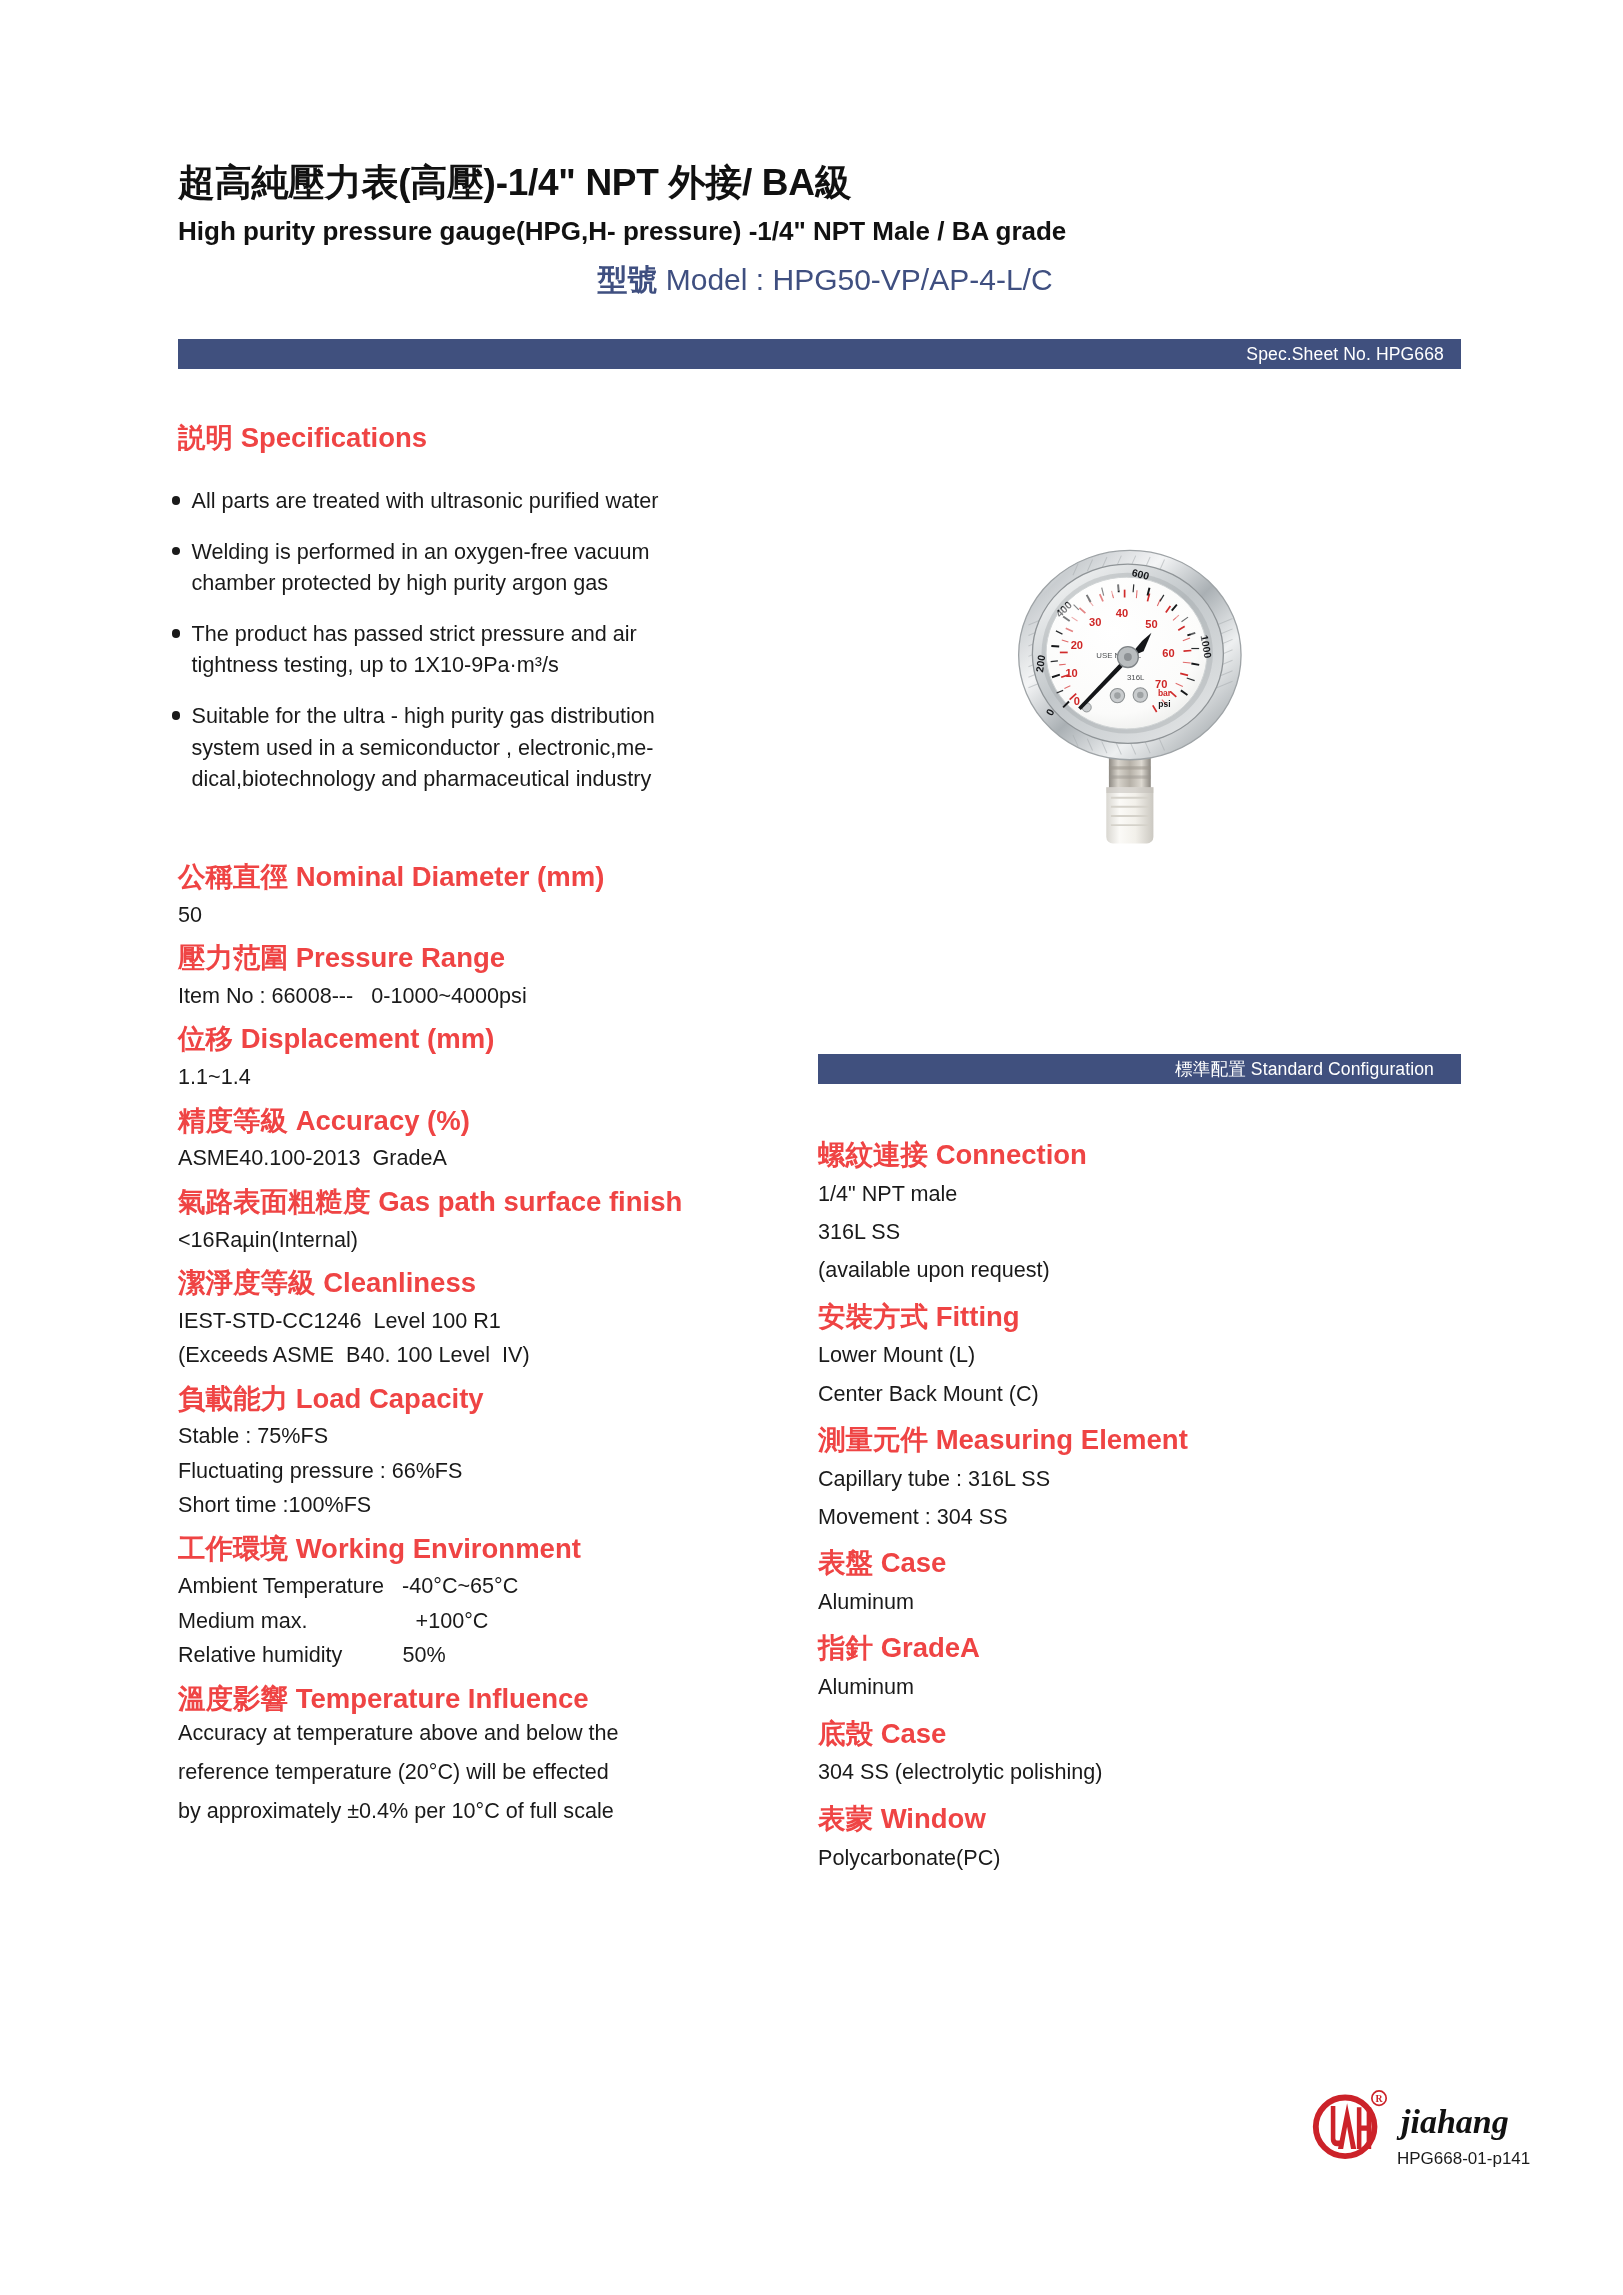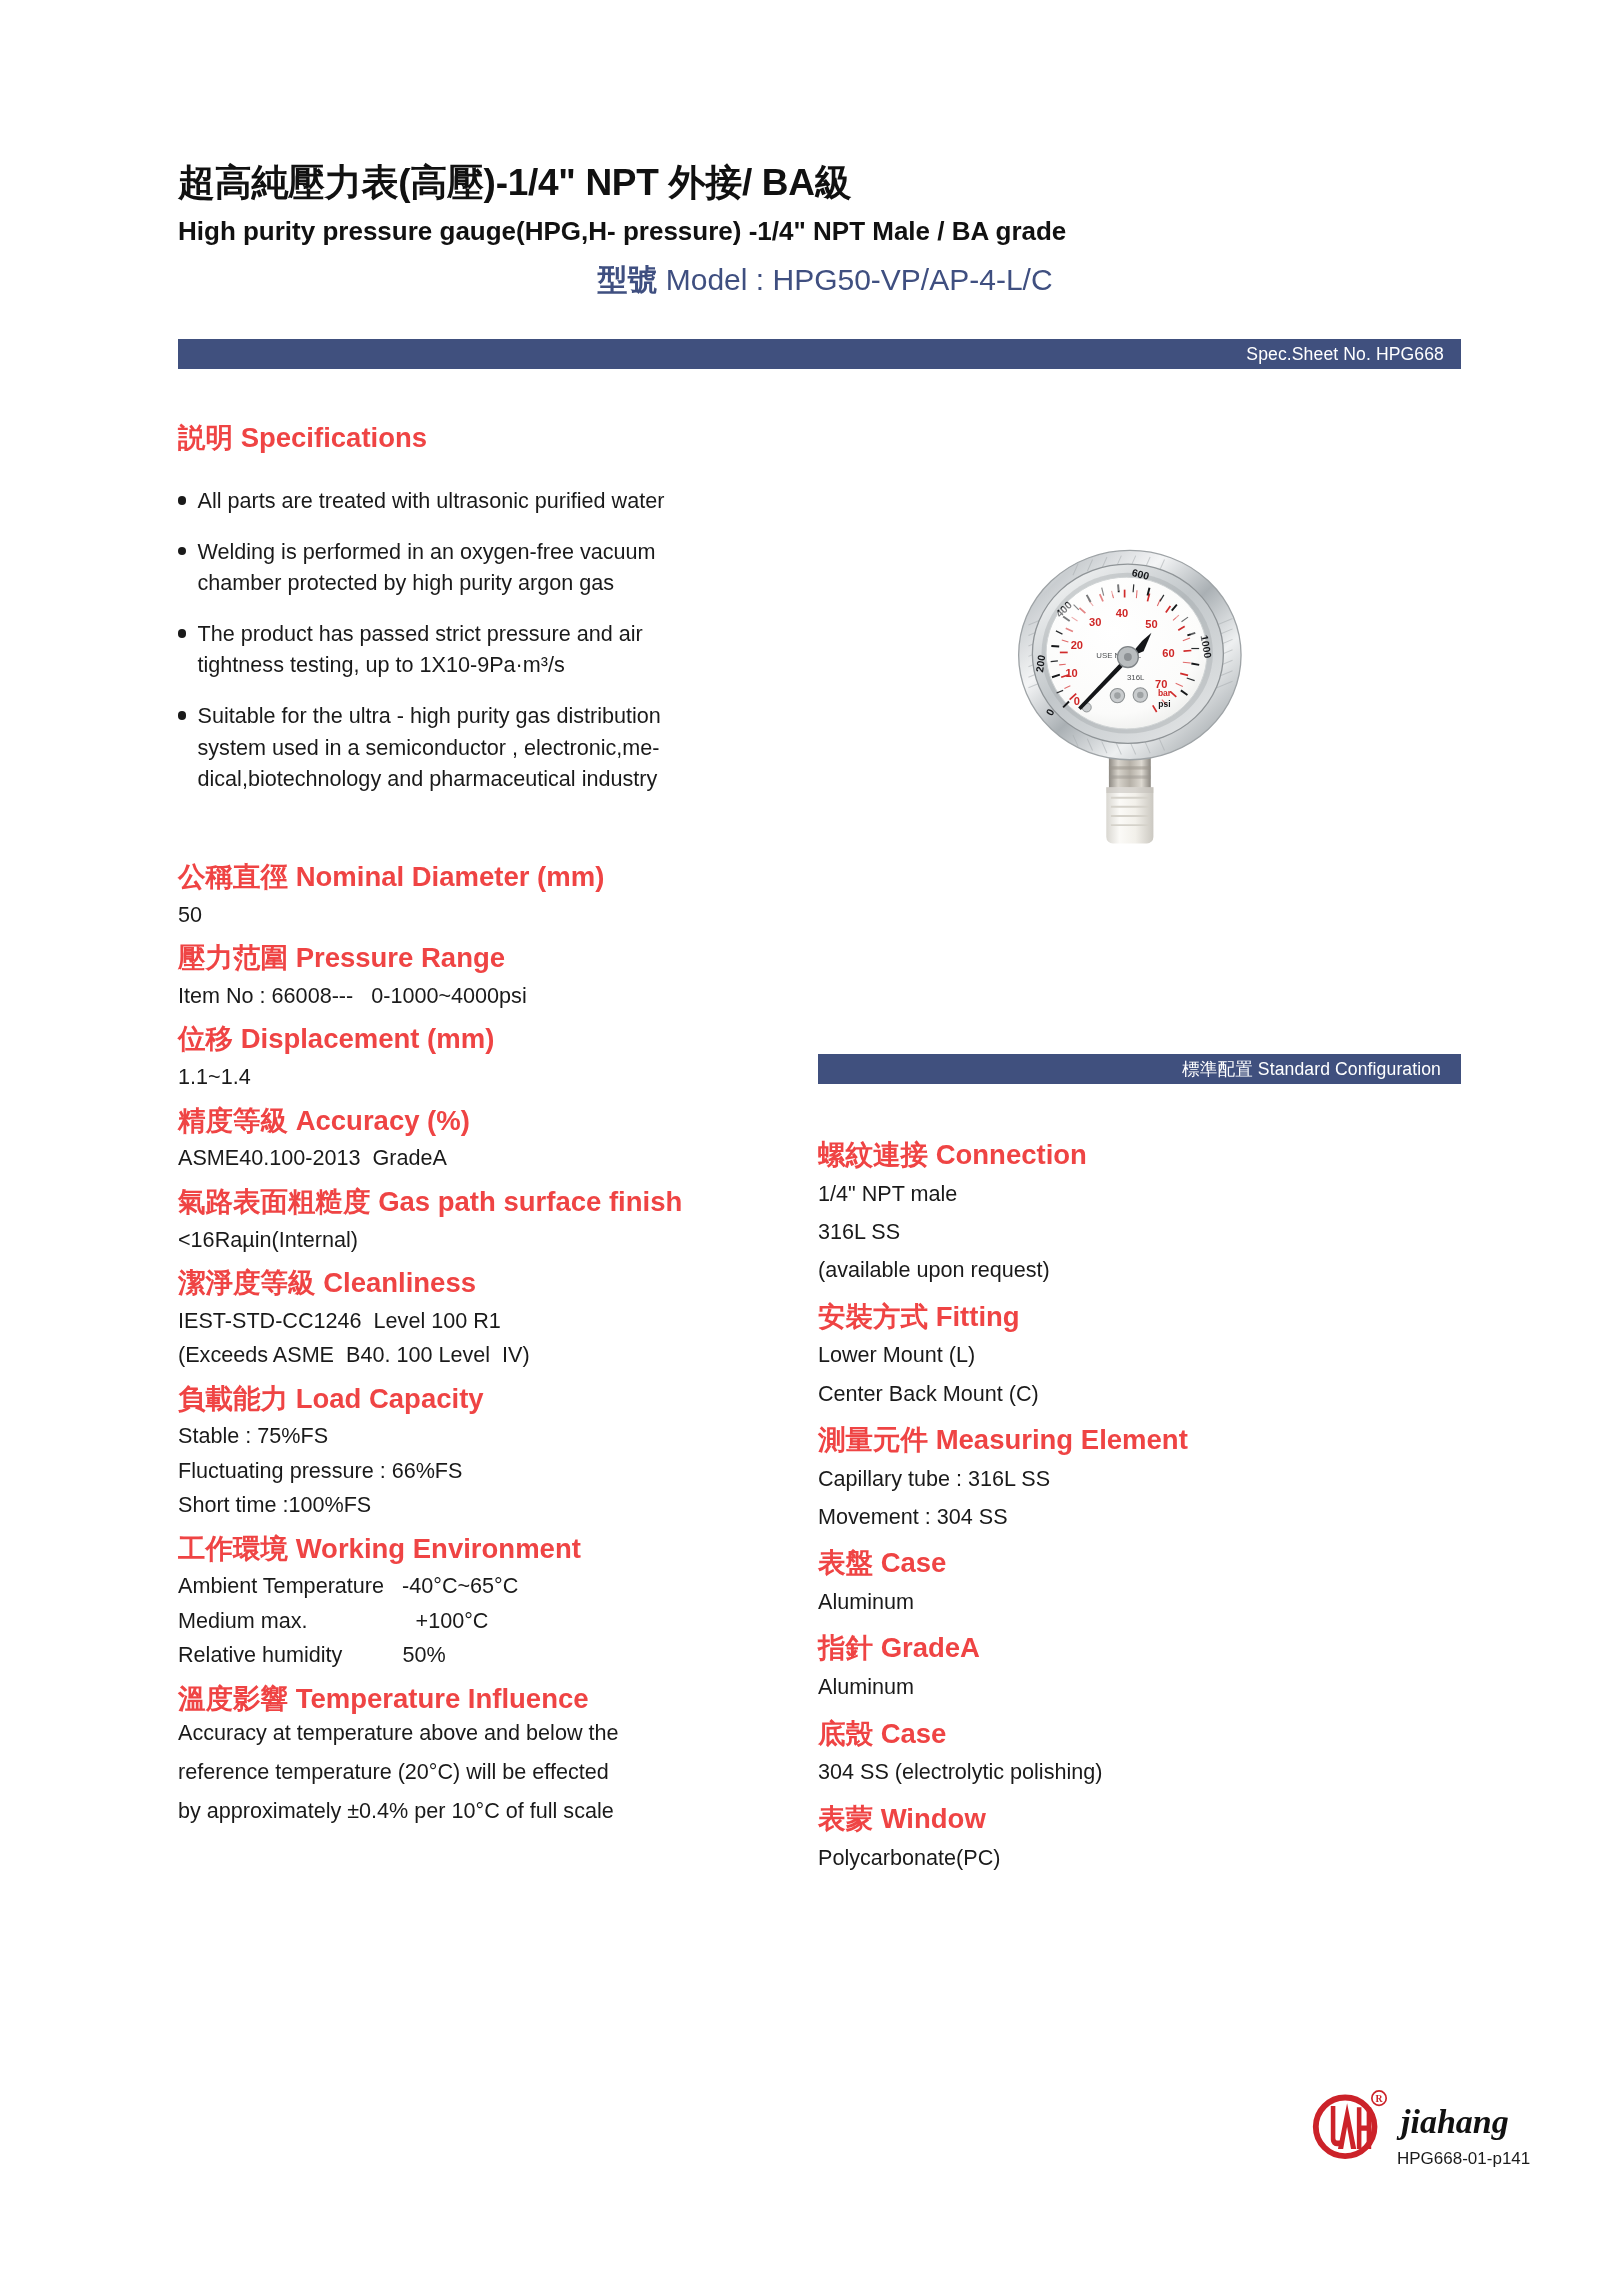--- a/index.html
+++ b/index.html
@@ -73,21 +73,21 @@
     padding-right: 17px;
     letter-spacing: 0.1px;
   }
 
   .bar-stdcfg {
     left: 818px;
     top: 1054px;
     width: 643px;
     height: 30px;
     font-size: 17.6px;
-    padding-right: 20px;
+    padding-right: 27px;
     letter-spacing: 0.1px;
   }
 
   
   .sec-heading {
     font-size: 27.5px;
     font-weight: 700;
     color: #ef4444;
     line-height: 1.18;
     white-space: nowrap;
@@ -97,21 +97,21 @@
     font-size: 21.6px;
     font-weight: 400;
     color: #1a1a1a;
     line-height: 1.26;
     white-space: pre;
   }
 
   
   .specs-head { position: absolute; left: 178px; top: 422px; }
 
-  .bullets { position: absolute; left: 174px; top: 485px; width: 543px; }
+  .bullets { position: absolute; left: 168px; top: 485px; width: 543px; }
 
   .bullet {
     position: relative;
     padding-left: 23.5px;
     margin-bottom: 19.6px;
     font-size: 21.6px;
     line-height: 1.45;
     color: #1a1a1a;
   }
   .bullet:before {

